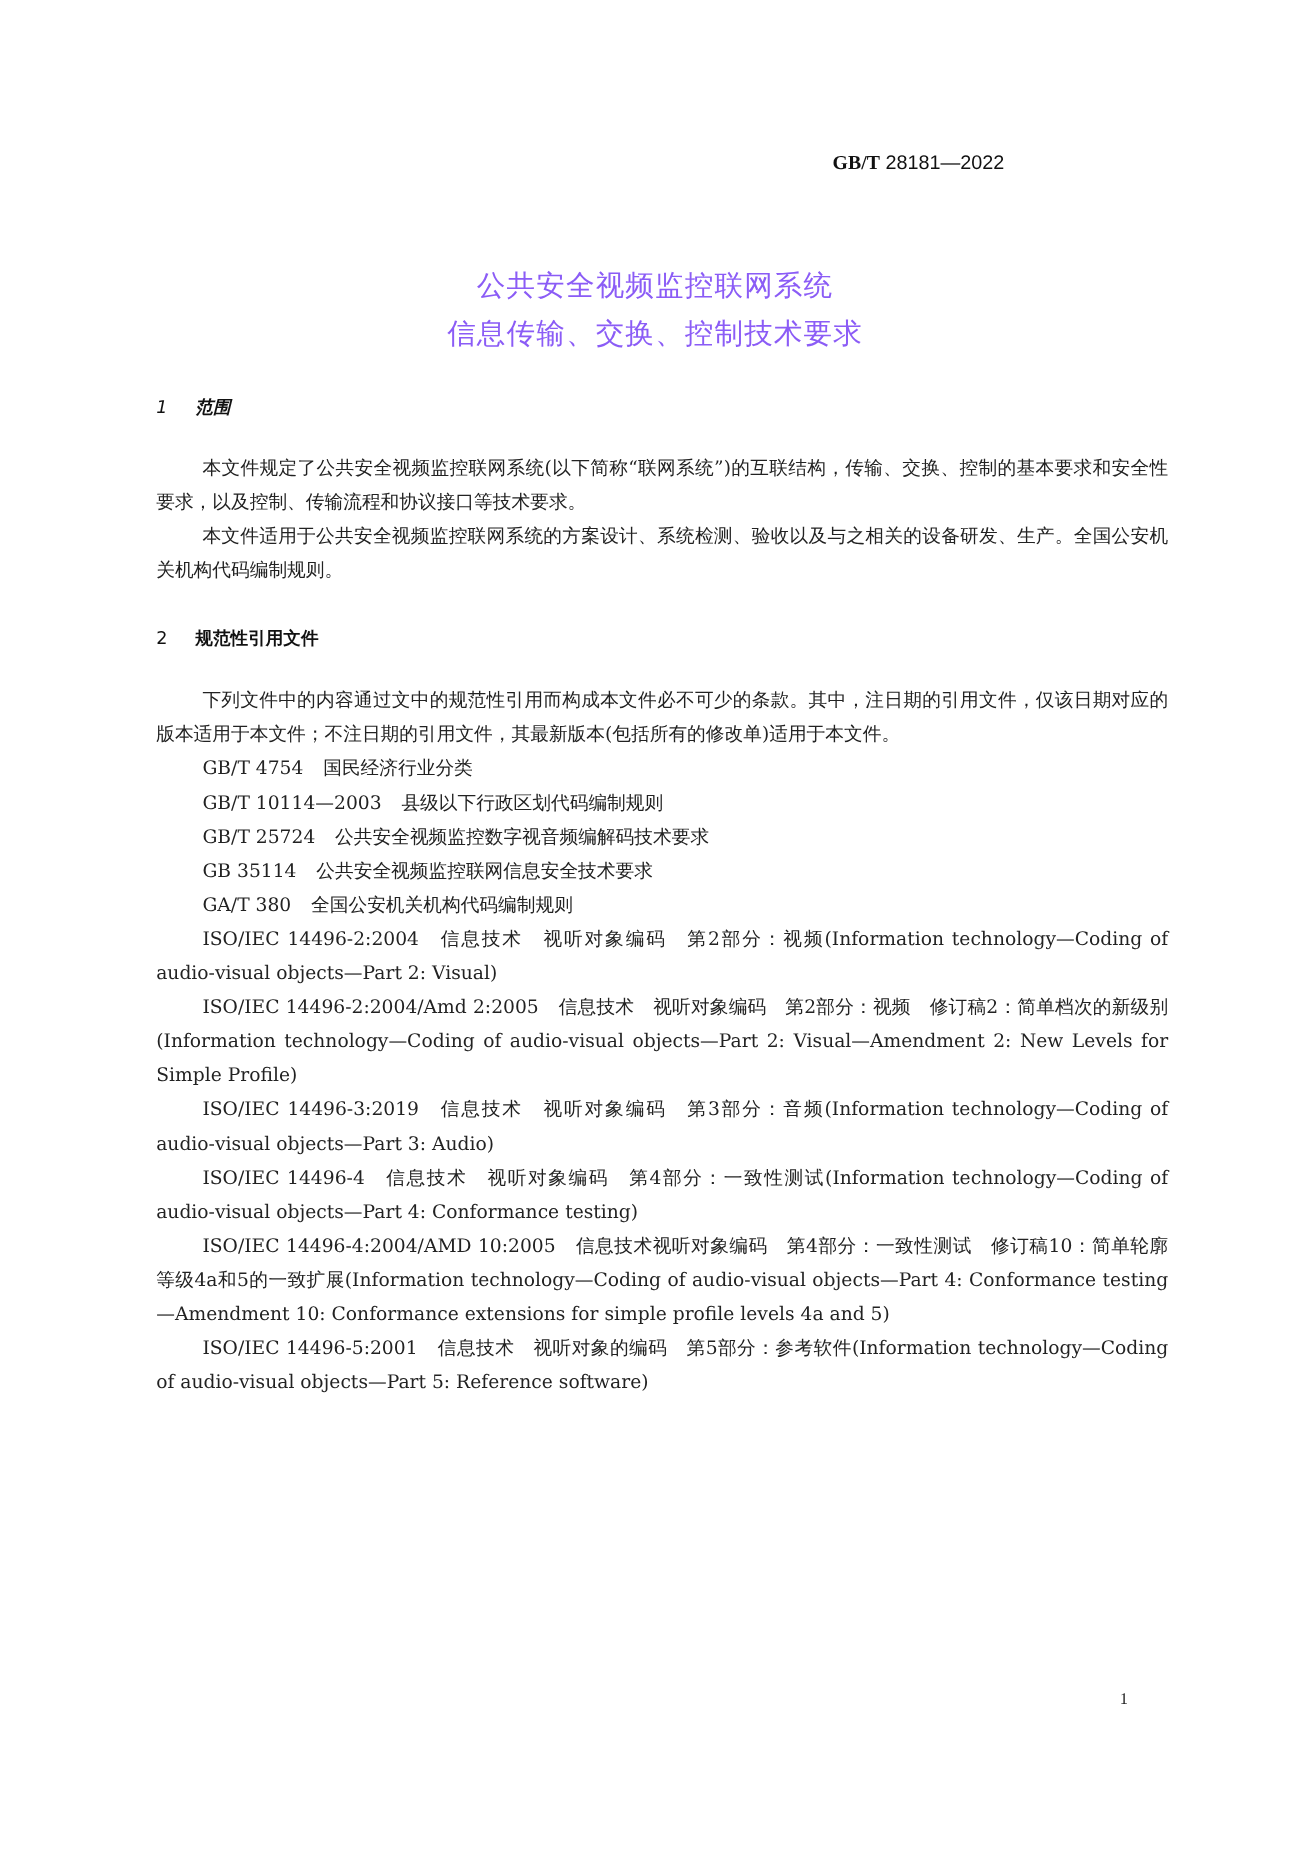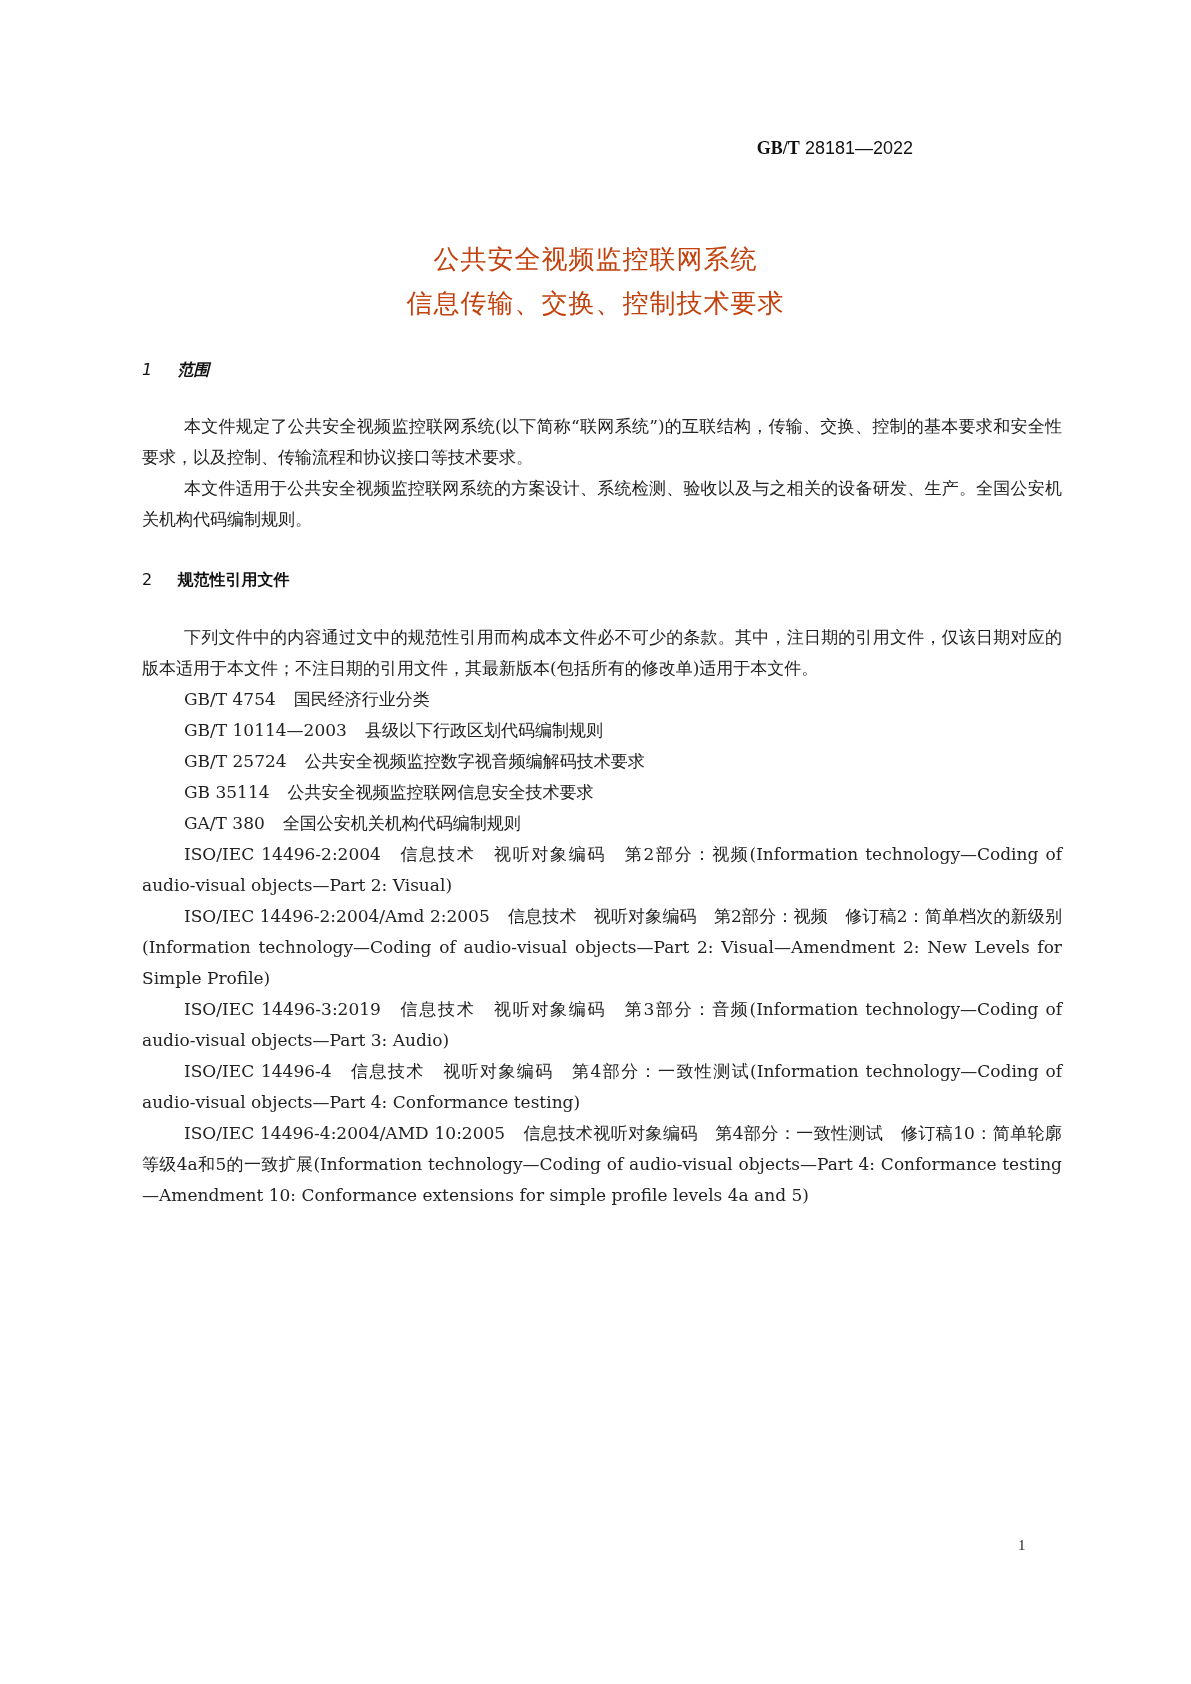--- a/index.html
+++ b/index.html
@@ -5,21 +5,21 @@
   html, body { margin: 0; padding: 0; background: #ffffff; }
   body { width: 1191px; height: 1684px; position: relative; overflow: hidden; color: #111; }
   .page { position: absolute; left: 0; top: 0; width: 1043px; height: 1684px; background: #fff; }
   .std-number {
     position: absolute; right: 130px; top: 138px;
     font-family: "Liberation Sans", sans-serif; font-size: 18px; color: #111;
   }
   .std-number .bold { font-family: "Liberation Serif", serif; font-weight: bold; }
   .title {
     position: absolute; left: 0; width: 1191px; text-align: center;
-    font-family: "DejaVu Sans", sans-serif; font-size: 26px; letter-spacing: 1px; color: #c2410c;
+    font-family: "DejaVu Sans", sans-serif; font-size: 26px; letter-spacing: 1px; color: #8b5cf6;
   }
   .title.l1 { top: 242px; }
   .title.l2 { top: 286px; }
   .heading {
     position: absolute; left: 142px;
     font-family: "DejaVu Sans", sans-serif; font-size: 16px; font-weight: bold; color: #111;
   }
   .heading .num { display: inline-block; width: 30px; font-weight: normal; }
   .body-text {
     position: absolute; left: 142px; width: 920px;
@@ -65,16 +65,17 @@
     <p class="ref"><span class="code">GB/T 4754</span><span>国民经济行业分类</span></p>
     <p class="ref"><span class="code">GB/T 10114—2003</span><span>县级以下行政区划代码编制规则</span></p>
     <p class="ref"><span class="code">GB/T 25724</span><span>公共安全视频监控数字视音频编解码技术要求</span></p>
     <p class="ref"><span class="code">GB 35114</span><span>公共安全视频监控联网信息安全技术要求</span></p>
     <p class="ref"><span class="code">GA/T 380</span><span>全国公安机关机构代码编制规则</span></p>
     <p class="ref"><span class="code">ISO/IEC 14496-2:2004</span><span>信息技术　视听对象编码　第2部分：视频(Information technology—Coding of audio-visual objects—Part 2: Visual)</span></p>
     <p class="ref"><span class="code">ISO/IEC 14496-2:2004/Amd 2:2005</span><span>信息技术　视听对象编码　第2部分：视频　修订稿2：简单档次的新级别(Information technology—Coding of audio-visual objects—Part 2: Visual—Amendment 2: New Levels for Simple Profile)</span></p>
     <p class="ref"><span class="code">ISO/IEC 14496-3:2019</span><span>信息技术　视听对象编码　第3部分：音频(Information technology—Coding of audio-visual objects—Part 3: Audio)</span></p>
     <p class="ref"><span class="code">ISO/IEC 14496-4</span><span>信息技术　视听对象编码　第4部分：一致性测试(Information technology—Coding of audio-visual objects—Part 4: Conformance testing)</span></p>
     <p class="ref"><span class="code">ISO/IEC 14496-4:2004/AMD 10:2005</span><span>信息技术视听对象编码　第4部分：一致性测试　修订稿10：简单轮廓等级4a和5的一致扩展(Information technology—Coding of audio-visual objects—Part 4: Conformance testing—Amendment 10: Conformance extensions for simple profile levels 4a and 5)</span></p>
+    <p class="ref"><span class="code">ISO/IEC 14496-5:2001</span><span>信息技术　视听对象的编码　第5部分：参考软件(Information technology—Coding of audio-visual objects—Part 5: Reference software)</span></p>
   </div>
 
   <div class="page-num">1</div>
 </div>
 
 </body></html>

